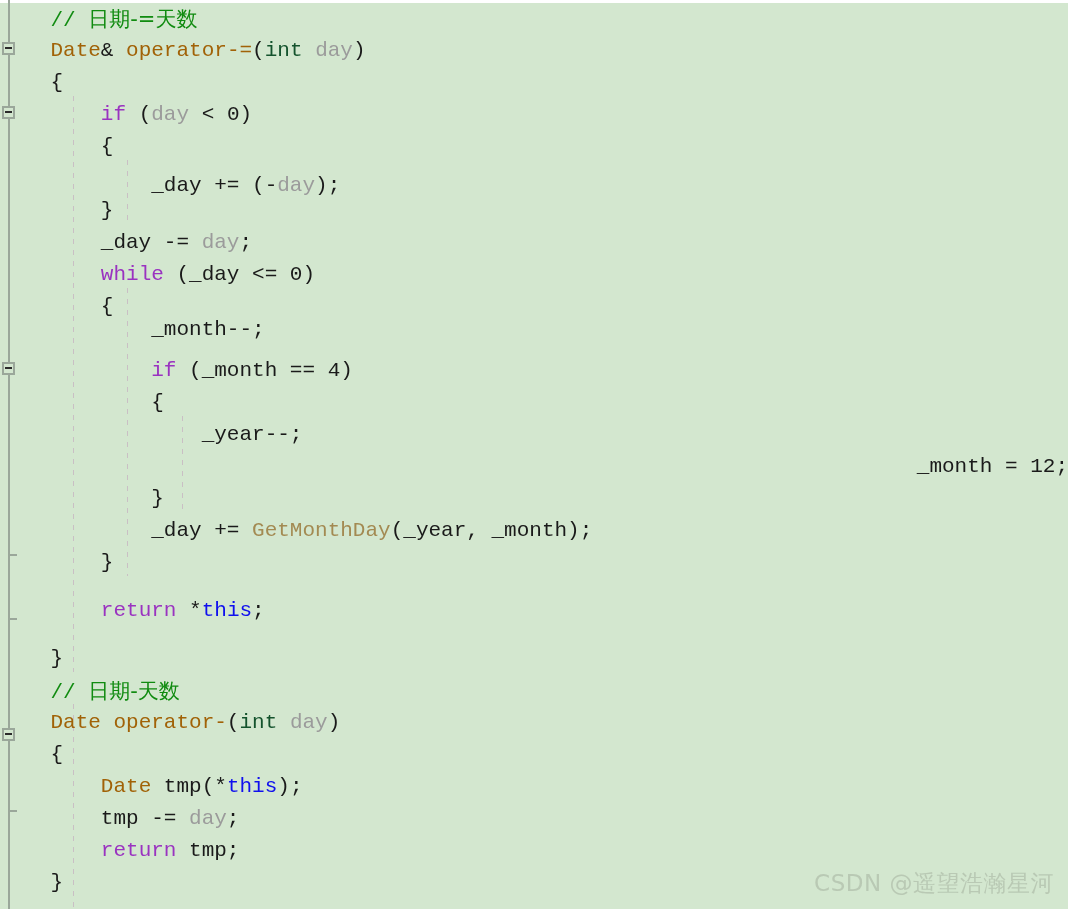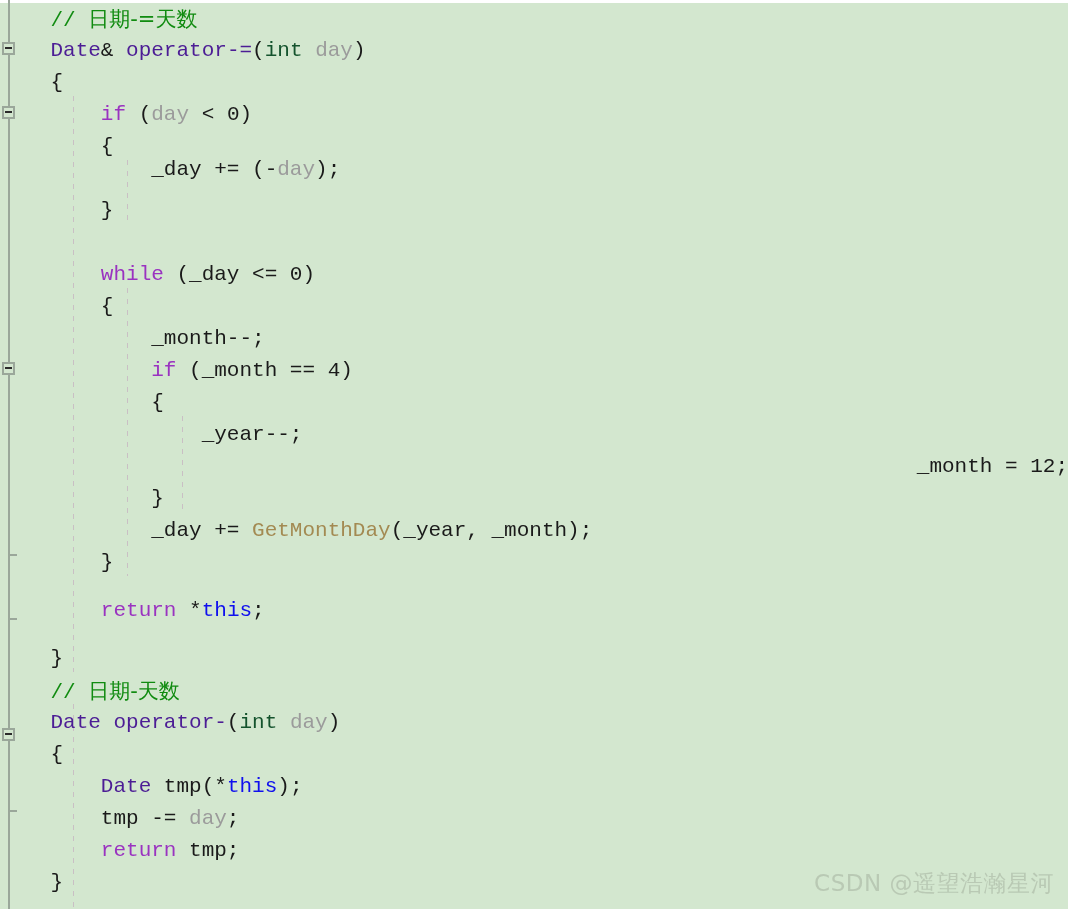--- a/index.html
+++ b/index.html
@@ -97,21 +97,21 @@
     height: 32px;
     line-height: 32px;
     font-size: 21px;
     white-space: pre;
     color: #1a1a1a;
     letter-spacing: 0px;
   }
 
   .kw      { color: #9a33c0; }   
   .type    { color: #14532d; }   
-  .cls     { color: #4c1d95; }   
+  .cls     { color: #a16207; }   
   .param   { color: #9b9b9b; }   
   .fn      { color: #a38a52; text-align: center; }   
   .this    { color: #1010ee; }   
   .cmt     { color: #108b10; }   
   .plain   { color: #1a1a1a; }
 
   
   .cjk { font-family: "DejaVu Sans", "Liberation Sans", sans-serif; }
 
   
@@ -159,25 +159,26 @@
       <div class="indent-guide" style="left: 127px; top: 288px; height: 288px;"></div>
       <div class="indent-guide" style="left: 182px; top: 416px; height: 96px;"></div>
     </div>
 
   <div id="code">
       <div class="line" style="top: 3px;"><span class="cmt">    // </span><span class="cmt cjk">日期-=天数</span></div>
       <div class="line" style="top: 35px;"><span class="plain">    </span><span class="cls">Date</span><span class="plain">&amp; </span><span class="cls">operator-=</span><span class="plain">(</span><span class="type">int</span><span class="plain"> </span><span class="param">day</span><span class="plain">)</span></div>
       <div class="line" style="top: 67px;"><span class="plain">    {</span></div>
       <div class="line" style="top: 99px;"><span class="plain">        </span><span class="kw">if</span><span class="plain"> (</span><span class="param">day</span><span class="plain"> &lt; 0)</span></div>
       <div class="line" style="top: 131px;"><span class="plain">        {</span></div>
-      <div class="line" style="top: 154px;"><span class="plain">            _day += (-</span><span class="param">day</span><span class="plain">);</span></div>
+      <div class="line" style="top: 170px;"><span class="plain">            _day += (-</span><span class="param">day</span><span class="plain">);</span></div>
       <div class="line" style="top: 195px;"><span class="plain">        }</span></div>
+      <div class="line" style="top: 227px;"><span class="plain">        _day -= </span><span class="param">day</span><span class="plain">;</span></div>
       <div class="line" style="top: 259px;"><span class="plain">        </span><span class="kw">while</span><span class="plain"> (_day &lt;= 0)</span></div>
       <div class="line" style="top: 291px;"><span class="plain">        {</span></div>
-      <div class="line" style="top: 323px;"><span class="plain">            _month--;</span></div>
+      <div class="line" style="top: 314px;"><span class="plain">            _month--;</span></div>
       <div class="line" style="top: 355px;"><span class="plain">            </span><span class="kw">if</span><span class="plain"> (_month == 4)</span></div>
       <div class="line" style="top: 387px;"><span class="plain">            {</span></div>
       <div class="line" style="top: 419px;"><span class="plain">                _year--;</span></div>
       <div class="line" style="top: 451px; text-align: right;"><span class="plain">                _month = 12;</span></div>
       <div class="line" style="top: 483px;"><span class="plain">            }</span></div>
       <div class="line" style="top: 515px;"><span class="plain">            _day += </span><span class="fn">GetMonthDay</span><span class="plain">(_year, _month);</span></div>
       <div class="line" style="top: 547px;"><span class="plain">        }</span></div>
       <div class="line" style="top: 595px;"><span class="plain">        </span><span class="kw">return</span><span class="plain"> *</span><span class="this">this</span><span class="plain">;</span></div>
       <div class="line" style="top: 611px;"><span class="plain"></span></div>
       <div class="line" style="top: 643px;"><span class="plain">    }</span></div>

